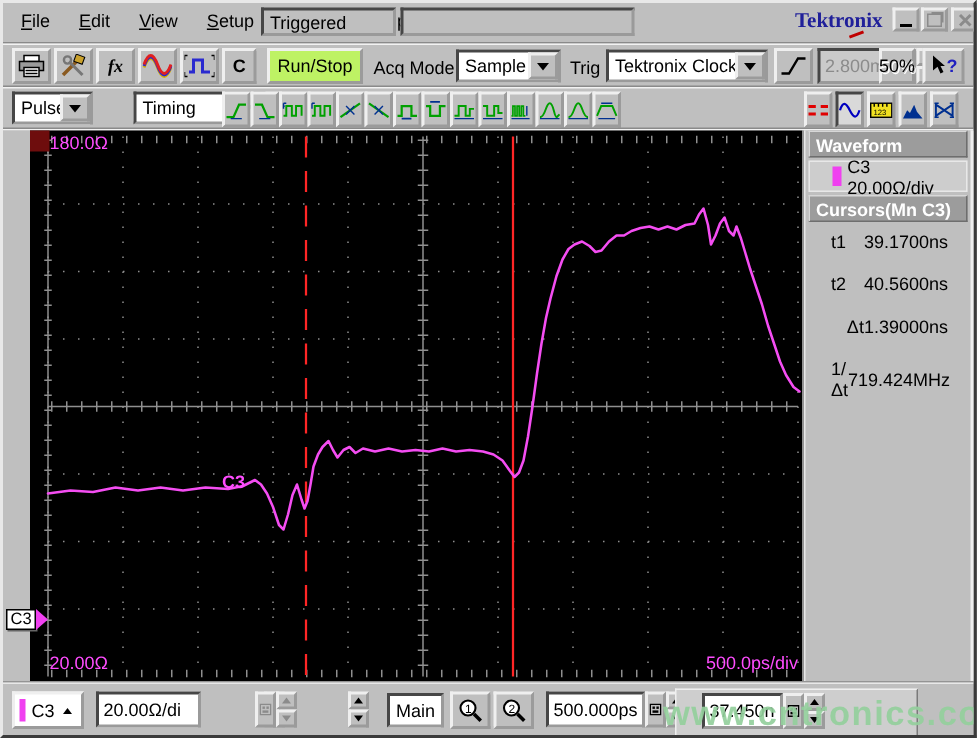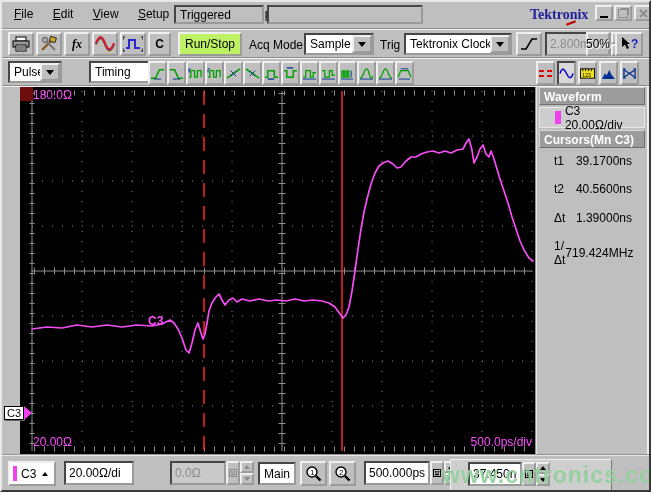--- a/index.html
+++ b/index.html
@@ -377,21 +377,21 @@
       <div class="abs ro-header" style="left:2px;top:43px;right:2px;height:18px;box-sizing:border-box;">Cursors(Mn C3)</div>
 
       <div class="abs ro-row" style="left:2px;top:67px;right:0;">
         <span class="ro-label">t1</span>
         <span>39.1700ns</span>
       </div>
       <div class="abs ro-row" style="left:2px;top:95px;right:0;">
         <span class="ro-label">t2</span>
         <span>40.5600ns</span>
       </div>
-      <div class="abs ro-row" style="left:2px;top:124px;right:0;">
+      <div class="abs ro-row" style="left:2px;top:124px;right:0;text-align:right;">
         <span class="ro-label">Δt</span>
         <span>1.39000ns</span>
       </div>
       <div class="abs ro-row" style="left:2px;top:152px;right:0;">
         <span class="ro-label">1/Δt</span>
         <span>719.424MHz</span>
       </div>
     </div>
     <div class="abs" style="left:645px;top:0;width:4px;height:367px;background:#efefef;"></div>
   </div>
@@ -420,23 +420,20 @@
         <div>
             <div class="tri-up-sm"></div>
           </div>
         <div>
             <div class="tri-dn-sm"></div>
           </div>
       </div>
     </div>
 
     <div class="abs spin-group" style="left:168px;top:5px;">
-      <div class="field field-dis" style="width:56px;">
-        <span>0.0Ω</span>
-      </div>
       <div class="kpbtn">
         <svg width="8" height="8" viewBox="0 0 8 8">
             <rect x="0.5" y="0.5" width="7" height="7" fill="none" stroke="#8b8b8b"></rect>
             <rect x="2" y="2" width="1.6" height="1.6" fill="#8b8b8b"></rect>
             <rect x="4.6" y="2" width="1.6" height="1.6" fill="#8b8b8b"></rect>
             <rect x="2" y="4.6" width="3.9" height="1.6" fill="#8b8b8b"></rect>
           </svg>
       </div>
       <div class="spinner">
         <div>

